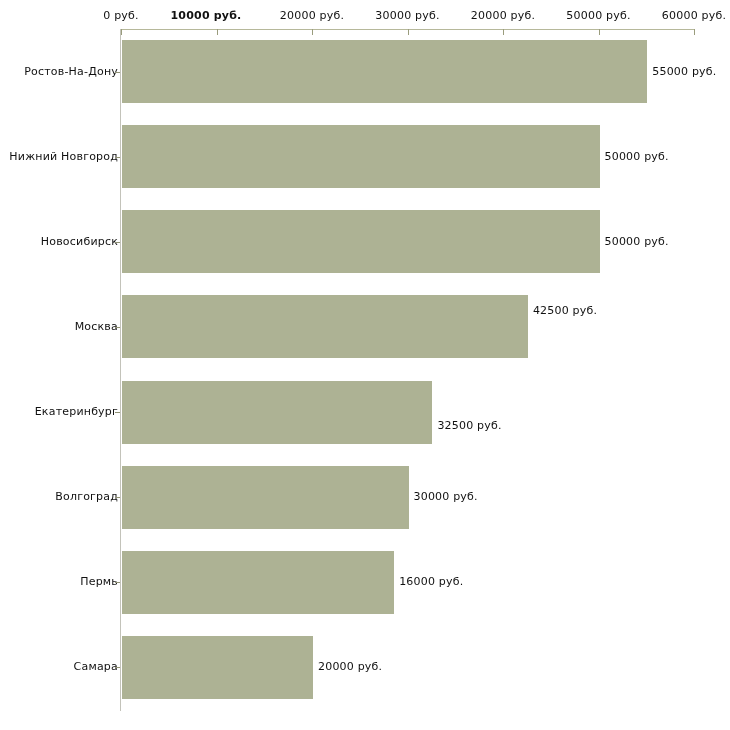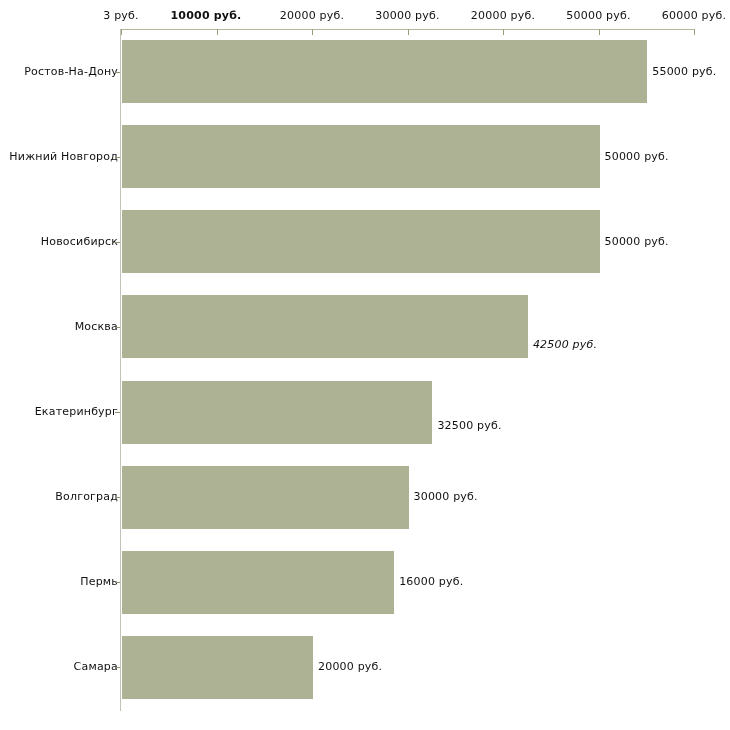--- a/index.html
+++ b/index.html
@@ -100,21 +100,21 @@
 </head>
 <body>
 
 <div id="chart-root">
 
   <div class="axis-x-line"></div>
   <div class="axis-y-line"></div>
 
   <div id="x-axis-group">
       <div class="x-tick" style="left: 121px;"></div>
-      <div class="x-tick-label" style="left: 121px;">3 руб.</div>
+      <div class="x-tick-label" style="left: 121px;">0 руб.</div>
       <div class="x-tick" style="left: 216.5px;"></div>
       <div class="x-tick-label" style="left: 206px; font-weight: bold;">10000 руб.</div>
       <div class="x-tick" style="left: 312px;"></div>
       <div class="x-tick-label" style="left: 312px;">20000 руб.</div>
       <div class="x-tick" style="left: 407.5px;"></div>
       <div class="x-tick-label" style="left: 407.5px;">30000 руб.</div>
       <div class="x-tick" style="left: 503px;"></div>
       <div class="x-tick-label" style="left: 503px;">20000 руб.</div>
       <div class="x-tick" style="left: 598.5px;"></div>
       <div class="x-tick-label" style="left: 598.5px;">50000 руб.</div>
@@ -142,21 +142,21 @@
     </div>
 
   <div id="bars-group">
       <div class="bar" title="Ростов-На-Дону: 55000 руб." style="top: 40.0625px; width: 525.25px; height: 63px; background: rgb(173, 178, 148);"></div>
       <div class="bar-value-label" style="left: 652.25px; top: 71.5625px;">55000 руб.</div>
       <div class="bar" title="Нижний Новгород: 50000 руб." style="top: 125.188px; width: 477.5px; height: 63px; background: rgb(173, 178, 148);"></div>
       <div class="bar-value-label" style="left: 604.5px; top: 156.688px;">50000 руб.</div>
       <div class="bar" title="Новосибирск: 50000 руб." style="top: 210.312px; width: 477.5px; height: 63px; background: rgb(173, 178, 148);"></div>
       <div class="bar-value-label" style="left: 604.5px; top: 241.812px;">50000 руб.</div>
       <div class="bar" title="Москва: 42500 руб." style="top: 295.438px; width: 405.875px; height: 63px; background: rgb(173, 178, 148);"></div>
-      <div class="bar-value-label" style="left: 532.875px; top: 345px; font-style: italic;">42500 руб.</div>
+      <div class="bar-value-label" style="left: 532.875px; top: 311px;">42500 руб.</div>
       <div class="bar" title="Екатеринбург: 32500 руб." style="top: 380.562px; width: 310.375px; height: 63px; background: rgb(173, 178, 148);"></div>
       <div class="bar-value-label" style="left: 437.375px; top: 412.062px; margin-top: 14px;">32500 руб.</div>
       <div class="bar" title="Волгоград: 30000 руб." style="top: 465.688px; width: 286.5px; height: 63px; background: rgb(173, 178, 148);"></div>
       <div class="bar-value-label" style="left: 413.5px; top: 497.188px;">30000 руб.</div>
       <div class="bar" title="Пермь: 28500 руб." style="top: 550.812px; width: 272.175px; height: 63px; background: rgb(173, 178, 148);"></div>
       <div class="bar-value-label" style="left: 399.175px; top: 582.312px;">16000 руб.</div>
       <div class="bar" title="Самара: 20000 руб." style="top: 635.938px; width: 191px; height: 63px; background: rgb(173, 178, 148);"></div>
       <div class="bar-value-label" style="left: 318px; top: 667.438px;">20000 руб.</div>
     </div>
 

